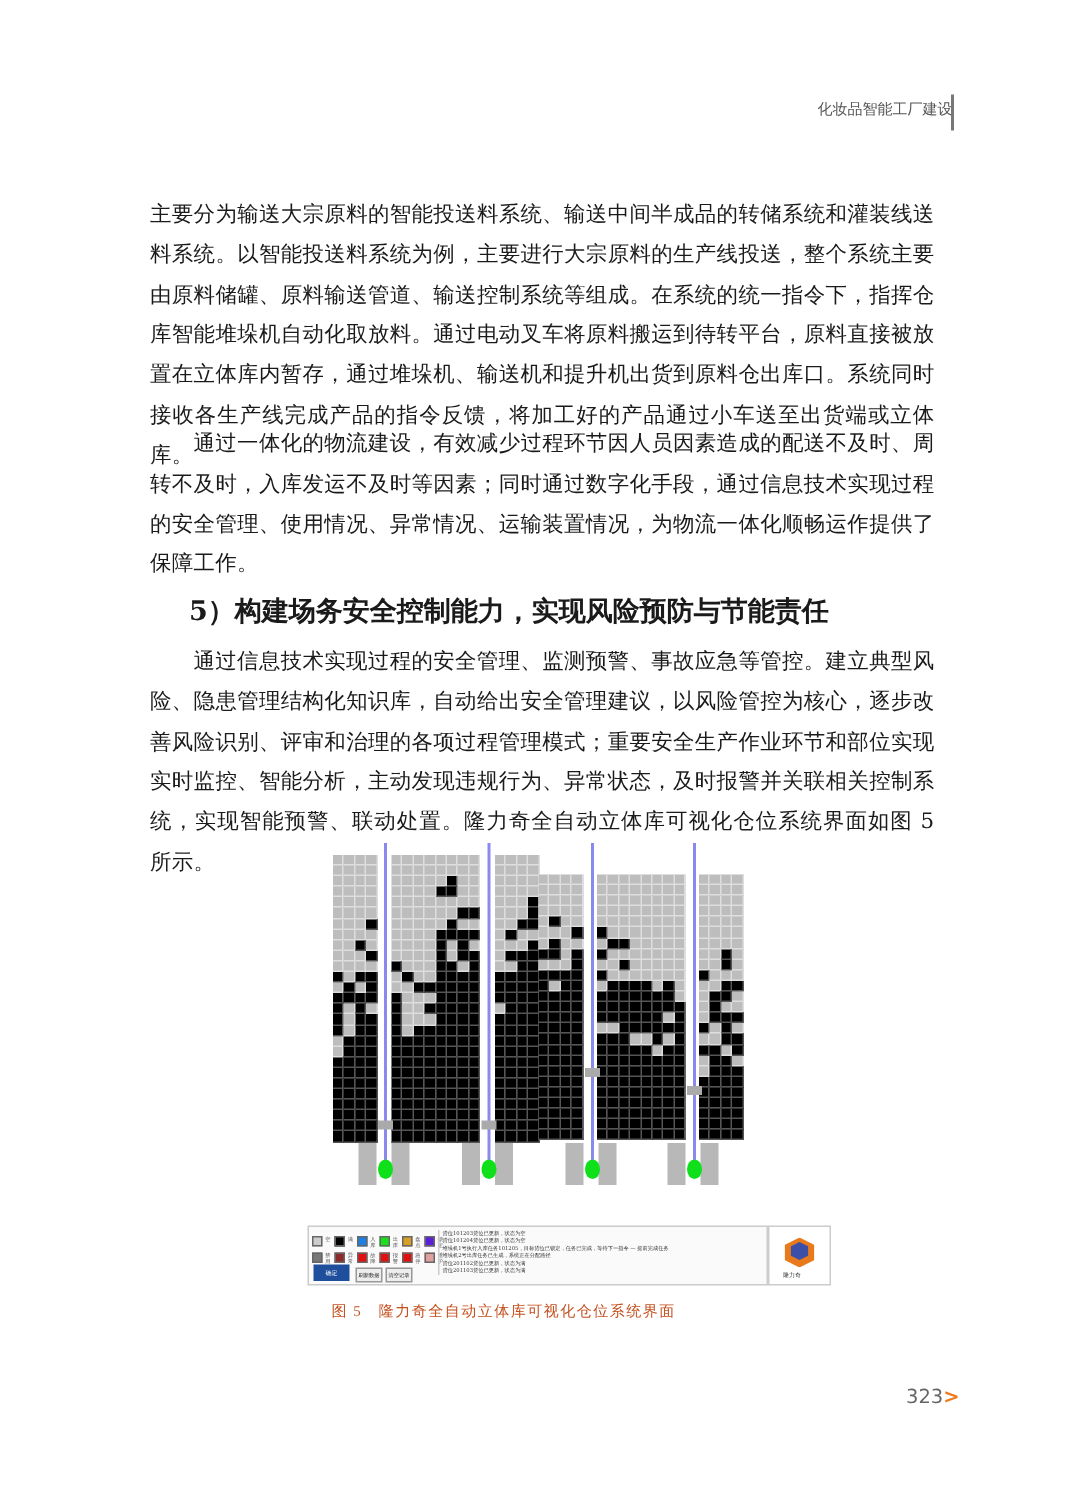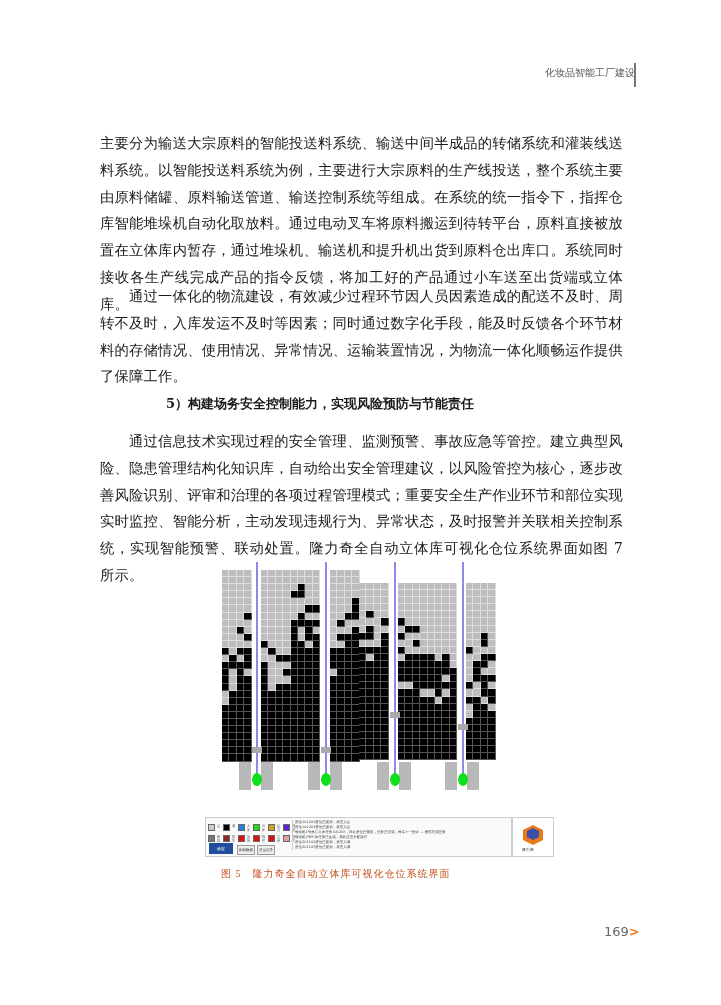--- a/index.html
+++ b/index.html
@@ -2,21 +2,21 @@
 <html><head>
 <meta charset="utf-8">
 <style>
   html,body{margin:0;padding:0;background:#fff;}
   body{width:721px;height:1005px;position:relative;font-family:"DejaVu Serif","Liberation Serif",serif;color:#1a1a1a;overflow:hidden;}
   .header{position:absolute;top:66px;right:86px;font-family:Liberation Serif, serif;font-size:10px;color:#555;}
   .header-bar{position:absolute;top:63px;left:634px;width:2px;height:24px;background:#777;}
   .para{position:absolute;left:100px;width:523px;font-size:14.3px;line-height:26.8px;text-align:justify;letter-spacing:0.2px;}
   .p1{top:118px;margin-top:12px;}
   .p2{top:283px;text-indent:29px;}
-  .h5{position:absolute;top:395px;left:126px;font-size:13px;font-weight:bold;font-family:"DejaVu Serif",serif;margin-left:40px;}
+  .h5{position:absolute;top:395px;left:126px;font-size:18px;font-weight:bold;font-family:"DejaVu Serif",serif;}
   .p3{top:428px;text-indent:29px;}
   .figure{position:absolute;left:200px;top:562px;width:320px;height:296px;}
   .grid-area{position:absolute;left:0;top:0;width:320px;height:245px;}
   .rack{position:absolute;display:grid;gap:0;background:#fff;}
   .cell{width:7.4px;height:7.1px;box-sizing:border-box;border-right:1px solid #d8d8d8;border-bottom:1px solid #d8d8d8;}
   .cell.f{background:#000;border-color:#555;}
   .cell.e{background:#bdbdbd;border-color:#dedede;}
   .aisle{position:absolute;top:0;width:1.5px;height:220px;background:#8a8aee;}
   .shuttle{position:absolute;width:10px;height:6px;background:#aaa;}
   .dock{position:absolute;width:12px;height:28px;background:#b8b8b8;}
@@ -37,23 +37,23 @@
   .pagenum{position:absolute;top:924px;left:604px;font-family:"DejaVu Sans","Liberation Sans",sans-serif;font-size:13px;color:#666;}
   .pagenum .arrow{color:#f07a1a;font-weight:bold;}
 </style>
 </head>
 <body>
 
 <div class="header">化妆品智能工厂建设</div>
 <div class="header-bar"></div>
 
 <div class="para p1">主要分为输送大宗原料的智能投送料系统、输送中间半成品的转储系统和灌装线送料系统。以智能投送料系统为例，主要进行大宗原料的生产线投送，整个系统主要由原料储罐、原料输送管道、输送控制系统等组成。在系统的统一指令下，指挥仓库智能堆垛机自动化取放料。通过电动叉车将原料搬运到待转平台，原料直接被放置在立体库内暂存，通过堆垛机、输送机和提升机出货到原料仓出库口。系统同时接收各生产线完成产品的指令反馈，将加工好的产品通过小车送至出货端或立体库。</div>
-<div class="para p2">通过一体化的物流建设，有效减少过程环节因人员因素造成的配送不及时、周转不及时，入库发运不及时等因素；同时通过数字化手段，能及时反馈各个环节材料的存储情况、使用情况、异常情况、运输装置情况，为物流一体化顺畅运作提供了保障工作。</div>
+<div class="para p2">通过一体化的物流建设，有效减少过程环节因人员因素造成的配送不及时、周转不及时，入库发运不及时等因素；同时通过数字化手段，通过信息技术实现过程的安全管理、使用情况、异常情况、运输装置情况，为物流一体化顺畅运作提供了保障工作。</div>
 <div class="h5">5）构建场务安全控制能力，实现风险预防与节能责任</div>
-<div class="para p3">通过信息技术实现过程的安全管理、监测预警、事故应急等管控。建立典型风险、隐患管理结构化知识库，自动给出安全管理建议，以风险管控为核心，逐步改善风险识别、评审和治理的各项过程管理模式；重要安全生产作业环节和部位实现实时监控、智能分析，主动发现违规行为、异常状态，及时报警并关联相关控制系统，实现智能预警、联动处置。隆力奇全自动立体库可视化仓位系统界面如图 7 所示。</div>
+<div class="para p3">通过信息技术实现过程的安全管理、监测预警、事故应急等管控。建立典型风险、隐患管理结构化知识库，自动给出安全管理建议，以风险管控为核心，逐步改善风险识别、评审和治理的各项过程管理模式；重要安全生产作业环节和部位实现实时监控、智能分析，主动发现违规行为、异常状态，及时报警并关联相关控制系统，实现智能预警、联动处置。隆力奇全自动立体库可视化仓位系统界面如图 5 所示。</div>
 
 <div class="figure">
   <div class="grid-area" id="grid-area">
       <div class="rack" style="left: 22px; top: 8px; grid-template-columns: repeat(4, 7.4px);">
         <div class="cell e"></div>
         <div class="cell e"></div>
         <div class="cell e"></div>
         <div class="cell e"></div>
         <div class="cell e"></div>
         <div class="cell e"></div>
@@ -959,13 +959,13 @@
       </div>
   </div>
   <div class="logo-box">
     <div class="logo-hex"></div>
     <div class="logo-hex2"></div>
     <div class="logo-txt">隆力奇</div>
   </div>
 </div>
 
 <div class="caption">图 5　隆力奇全自动立体库可视化仓位系统界面</div>
-<div class="pagenum"><span>169</span><span class="arrow">&gt;</span></div>
+<div class="pagenum"><span>323</span><span class="arrow">&gt;</span></div>
 
 </body></html>

